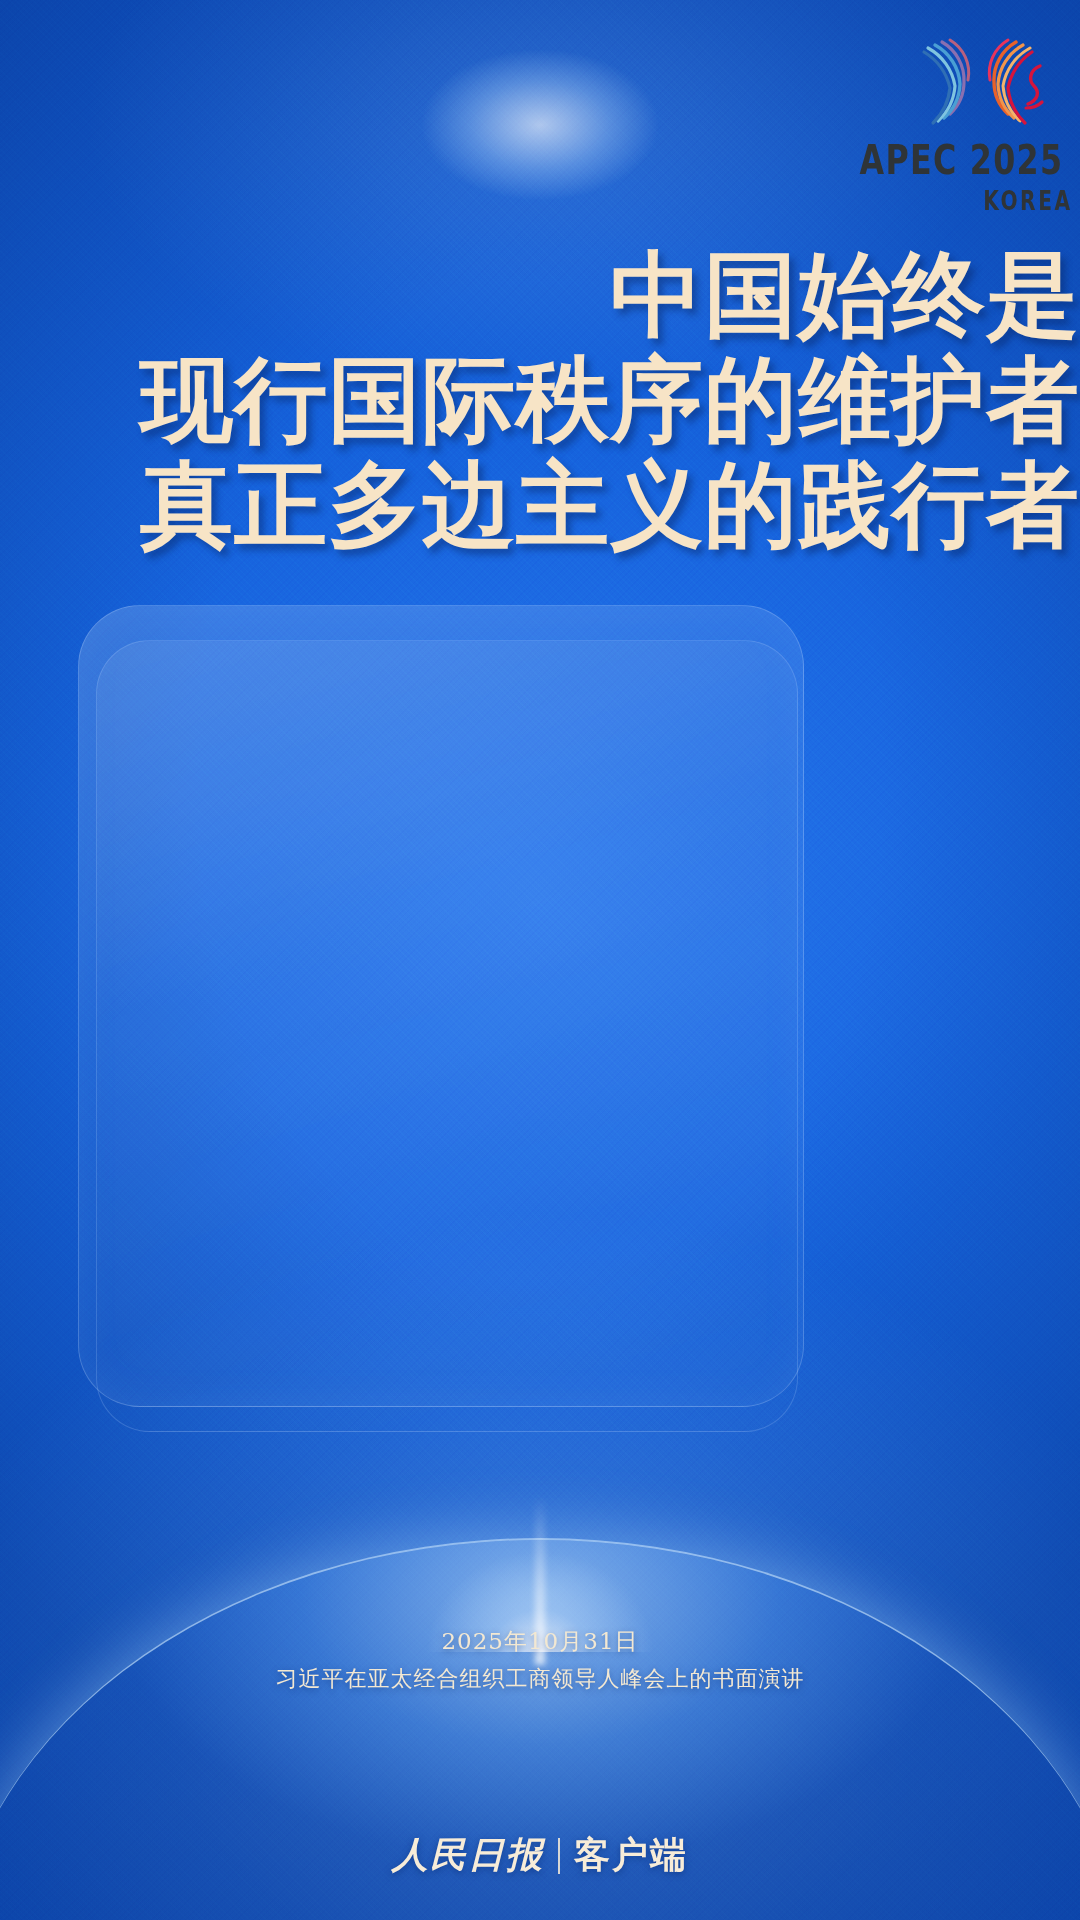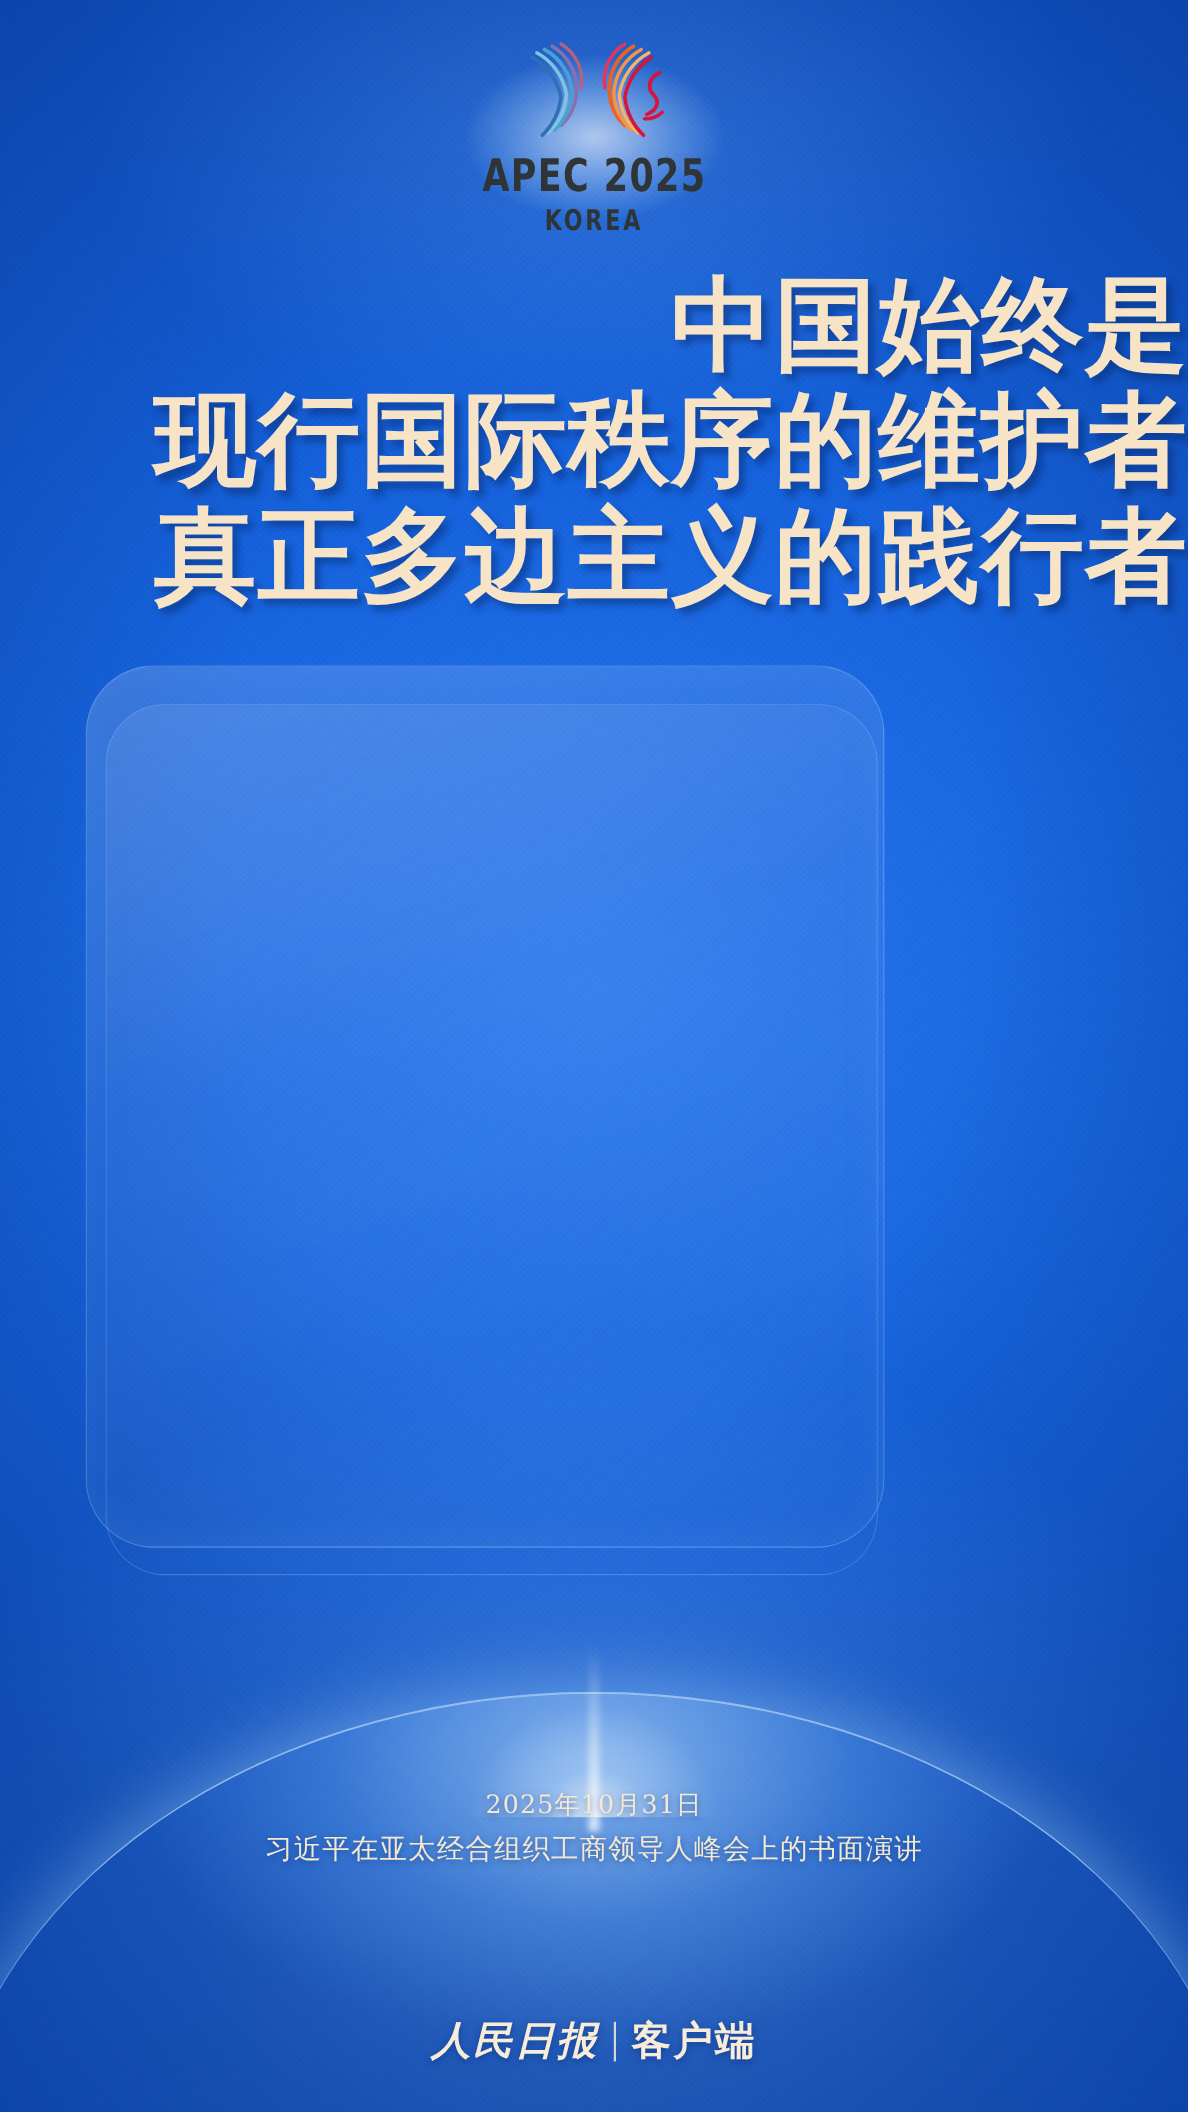--- a/index.html
+++ b/index.html
@@ -31,21 +31,21 @@
   }
   .vignette{
     position:absolute;inset:0;
     background:radial-gradient(ellipse 760px 1100px at 50% 780px, rgba(0,0,0,0) 45%, rgba(4,40,110,0.30) 100%);
     pointer-events:none;
   }
 
   
   .logo-wrap{
     position:absolute;left:0;right:0;top:26px;
-    display:flex;flex-direction:column;align-items:center;
+    display:flex;flex-direction:column;align-items:flex-end;
   }
   .logo-glow{
     position:absolute;top:-6px;left:50%;transform:translateX(-50%);
     width:330px;height:210px;
     background:radial-gradient(ellipse 50% 50% at 50% 50%, rgba(255,255,255,0.62) 0%, rgba(200,228,255,0.30) 42%, rgba(255,255,255,0) 72%);
     pointer-events:none;
   }
   .logo-mark{position:relative;width:200px;height:112px;}
   .logo-text{
     position:relative;
@@ -120,21 +120,21 @@
   }
   .attrib .date{
     display:block;
     font-size:23px;
     letter-spacing:1px;
     margin-bottom:15px;
     text-shadow:0 2px 6px rgba(8,40,110,0.5);
   }
   .attrib .src{
     display:block;
-    font-size:25px;
+    font-size:22px;
     letter-spacing:1px;
     text-shadow:0 2px 6px rgba(8,40,110,0.5);
   }
 
   
   .earth{
     position:absolute;
     left:50%;bottom:-520px;transform:translateX(-50%);
     width:1180px;height:900px;
     border-radius:50%;

